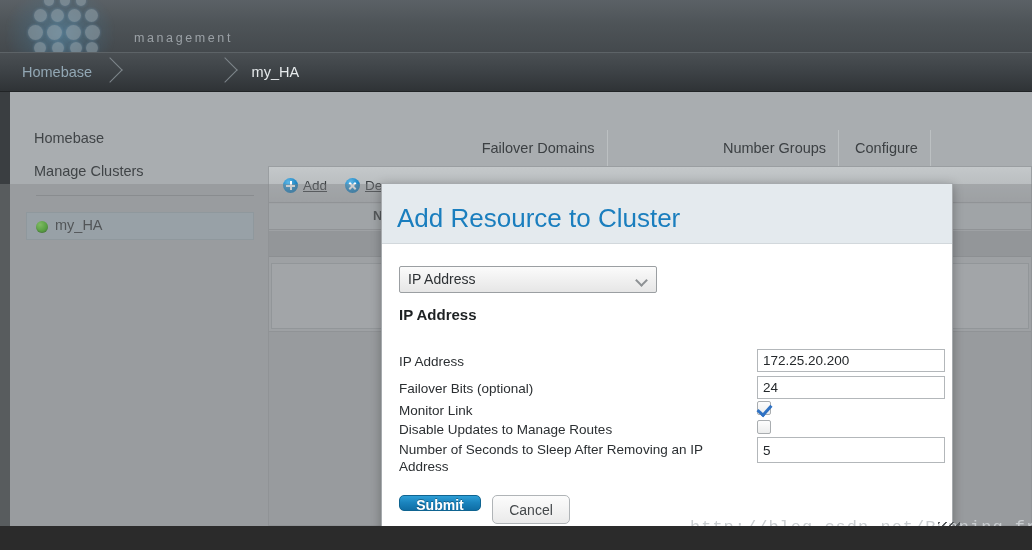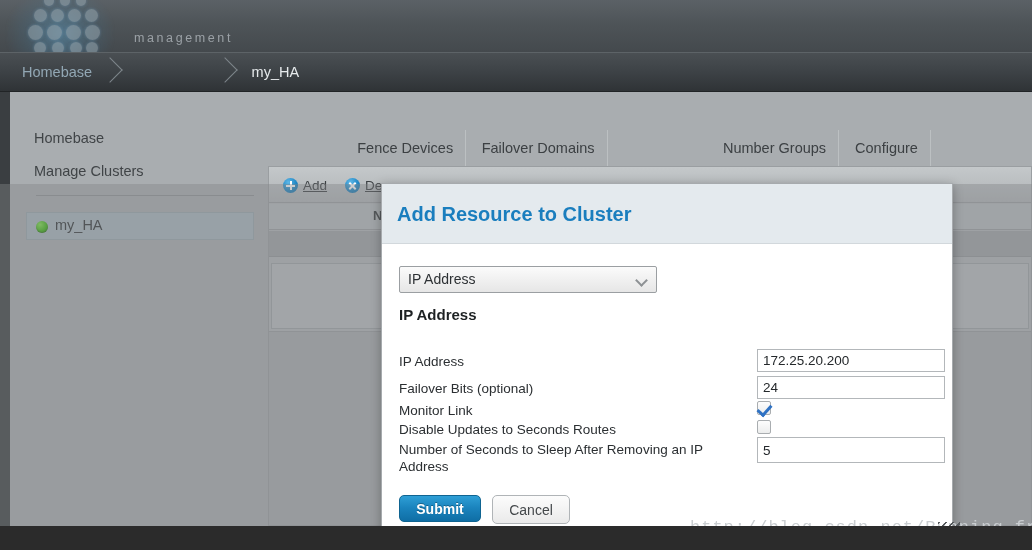--- a/index.html
+++ b/index.html
@@ -214,21 +214,21 @@
     box-shadow: 0 2px 10px rgba(0,0,0,0.28);
   }
   .modal-head {
     position: absolute; left: 0; top: 0;
     width: 570px; height: 60px;
     background: #e4eaee;
     border-bottom: 1px solid #d2d8dc;
   }
   .modal-title {
     position: absolute; left: 15px; top: 19px;
-    font-size: 20px; color: #1a7ebe; font-weight: 700;
+    font-size: 26px; color: #1a7ebe; font-weight: 400;
   }
   .res-select {
     position: absolute; left: 17px; top: 82px;
     width: 258px; height: 27px;
     background: linear-gradient(180deg, #fbfbfb 0%, #e6e6e6 100%);
     border: 1px solid #9b9fa2; border-radius: 2px;
     cursor: pointer;
   }
   .res-select-label {
     position: absolute; left: 8px; top: 4px;
@@ -275,21 +275,21 @@
     content: "";
     position: absolute; left: 2px; top: 0px;
     width: 6px; height: 11px;
     border-right: 3px solid #2f72c4;
     border-bottom: 3px solid #2f72c4;
     transform: rotate(42deg);
   }
 
   .btn-submit {
     position: absolute; left: 17px; top: 311px;
-    width: 82px; height: 27px;
+    width: 82px; height: 16px;
     border: 1px solid #0f6491; border-radius: 5px;
     background: linear-gradient(180deg, #2e9fd6 0%, #1a83bd 48%, #0f6ea5 100%);
     color: #fff; font-size: 14px; font-weight: bold;
     cursor: pointer; font-family: "Liberation Sans", sans-serif;
     text-shadow: 0 -1px 0 rgba(0,0,0,0.3);
   }
   .btn-cancel {
     position: absolute; left: 110px; top: 311px;
     width: 78px; height: 29px;
     border: 1px solid #b0b4b7; border-radius: 5px;
@@ -360,21 +360,20 @@
       <div class="side-link" style="top:71px;">Manage Clusters</div>
       <div class="side-div"></div>
       <div class="cluster-item">
         <div class="cluster-dot"></div>
         <div class="cluster-label">my_HA</div>
       </div>
     </div>
 
     <div class="content">
       <div class="tabs" id="tabbar">
-          <div class="tab" style="left: 77.25px;">Fence Devices</div>
           <div class="tab" style="left: 201.7px;">Failover Domains</div>
           <div class="tab active" style="left: 349.1px;">Resources</div>
           <div class="tab" style="left: 442.95px;">Number Groups</div>
           <div class="tab" style="left: 575.05px;">Configure</div>
         </div>
 
       <div class="panel">
         <div class="toolbar">
           <div class="tb-btn" style="left:14px;">
             <span class="tb-ico plus"></span>
@@ -416,21 +415,21 @@
         </div>
         <div class="frow" style="top: 196px;">
           <div class="flabel">Failover Bits (optional)</div>
           <input class="finput" type="text" value="24" style="">
         </div>
         <div class="frow" style="top: 218px;">
           <div class="flabel">Monitor Link</div>
           <div class="fcheck on"></div>
         </div>
         <div class="frow" style="top: 237px;">
-          <div class="flabel">Disable Updates to Seconds Routes</div>
+          <div class="flabel">Disable Updates to Manage Routes</div>
           <div class="fcheck"></div>
         </div>
         <div class="frow" style="top: 257px;">
           <div class="flabel">Number of Seconds to Sleep After Removing an IP Address</div>
           <input class="finput" type="text" value="5" style="height: 26px;">
         </div>
       </div>
 
     <button class="btn-submit">Submit</button>
     <button class="btn-cancel">Cancel</button>

